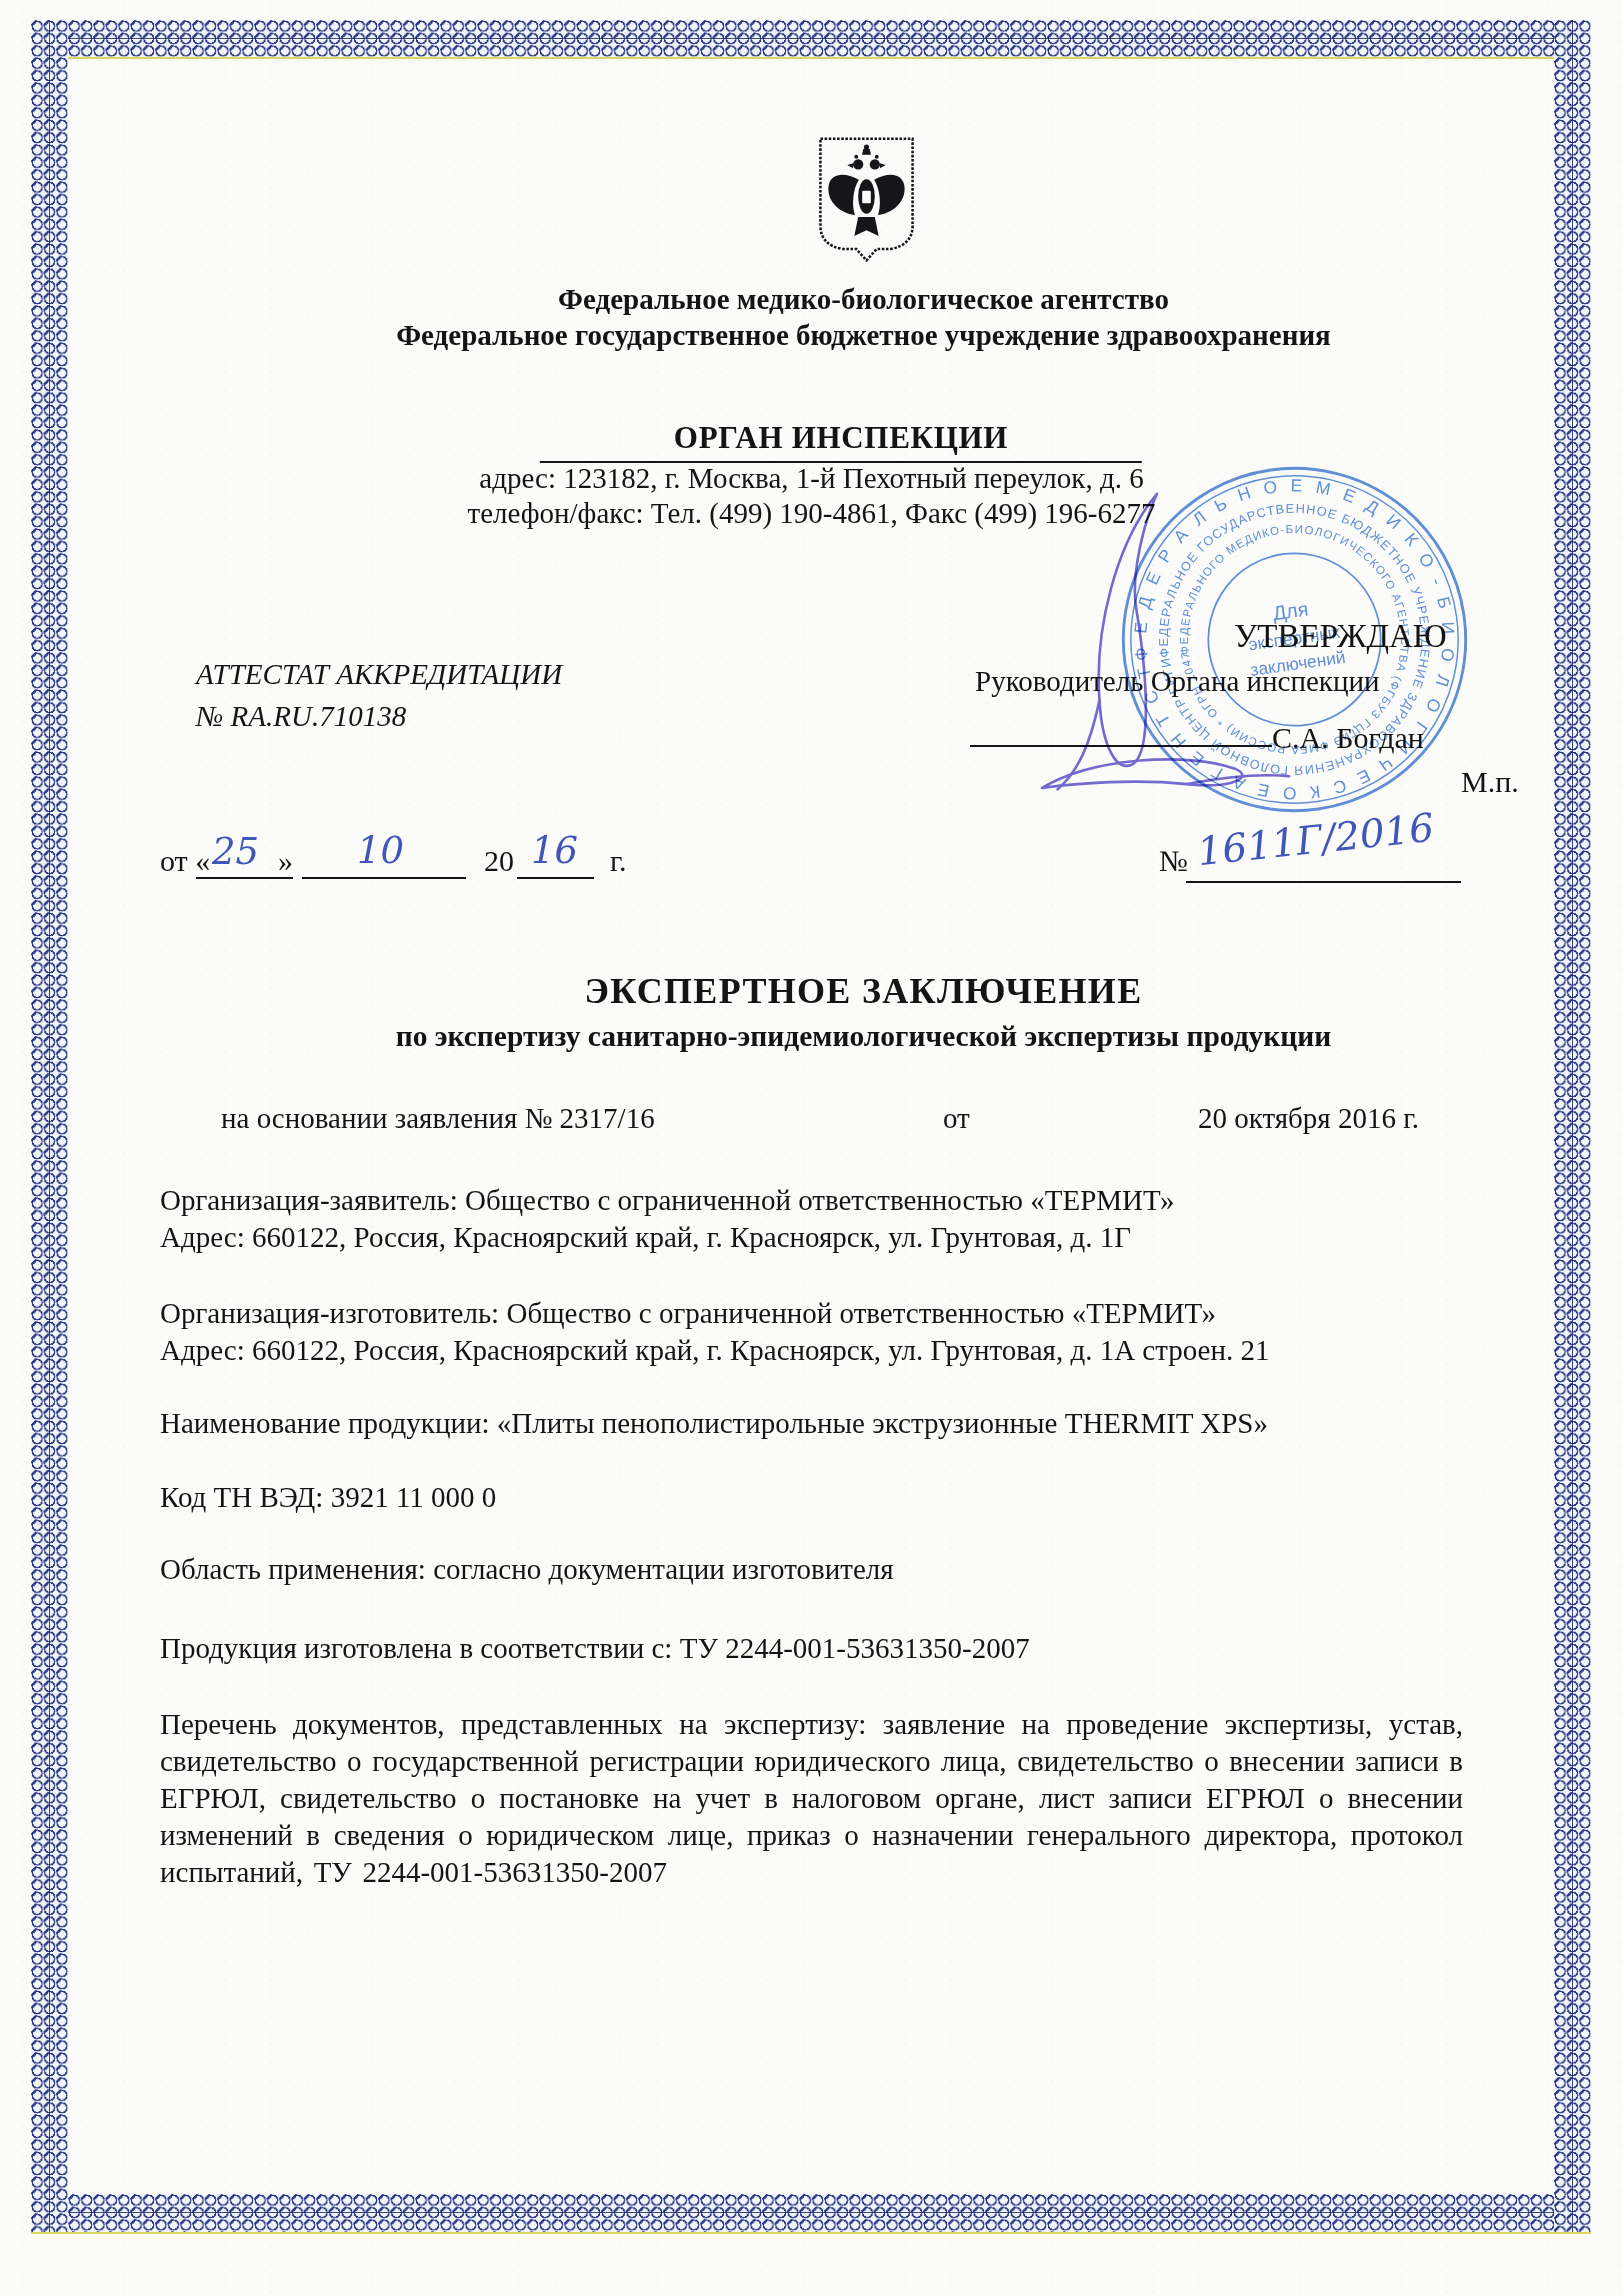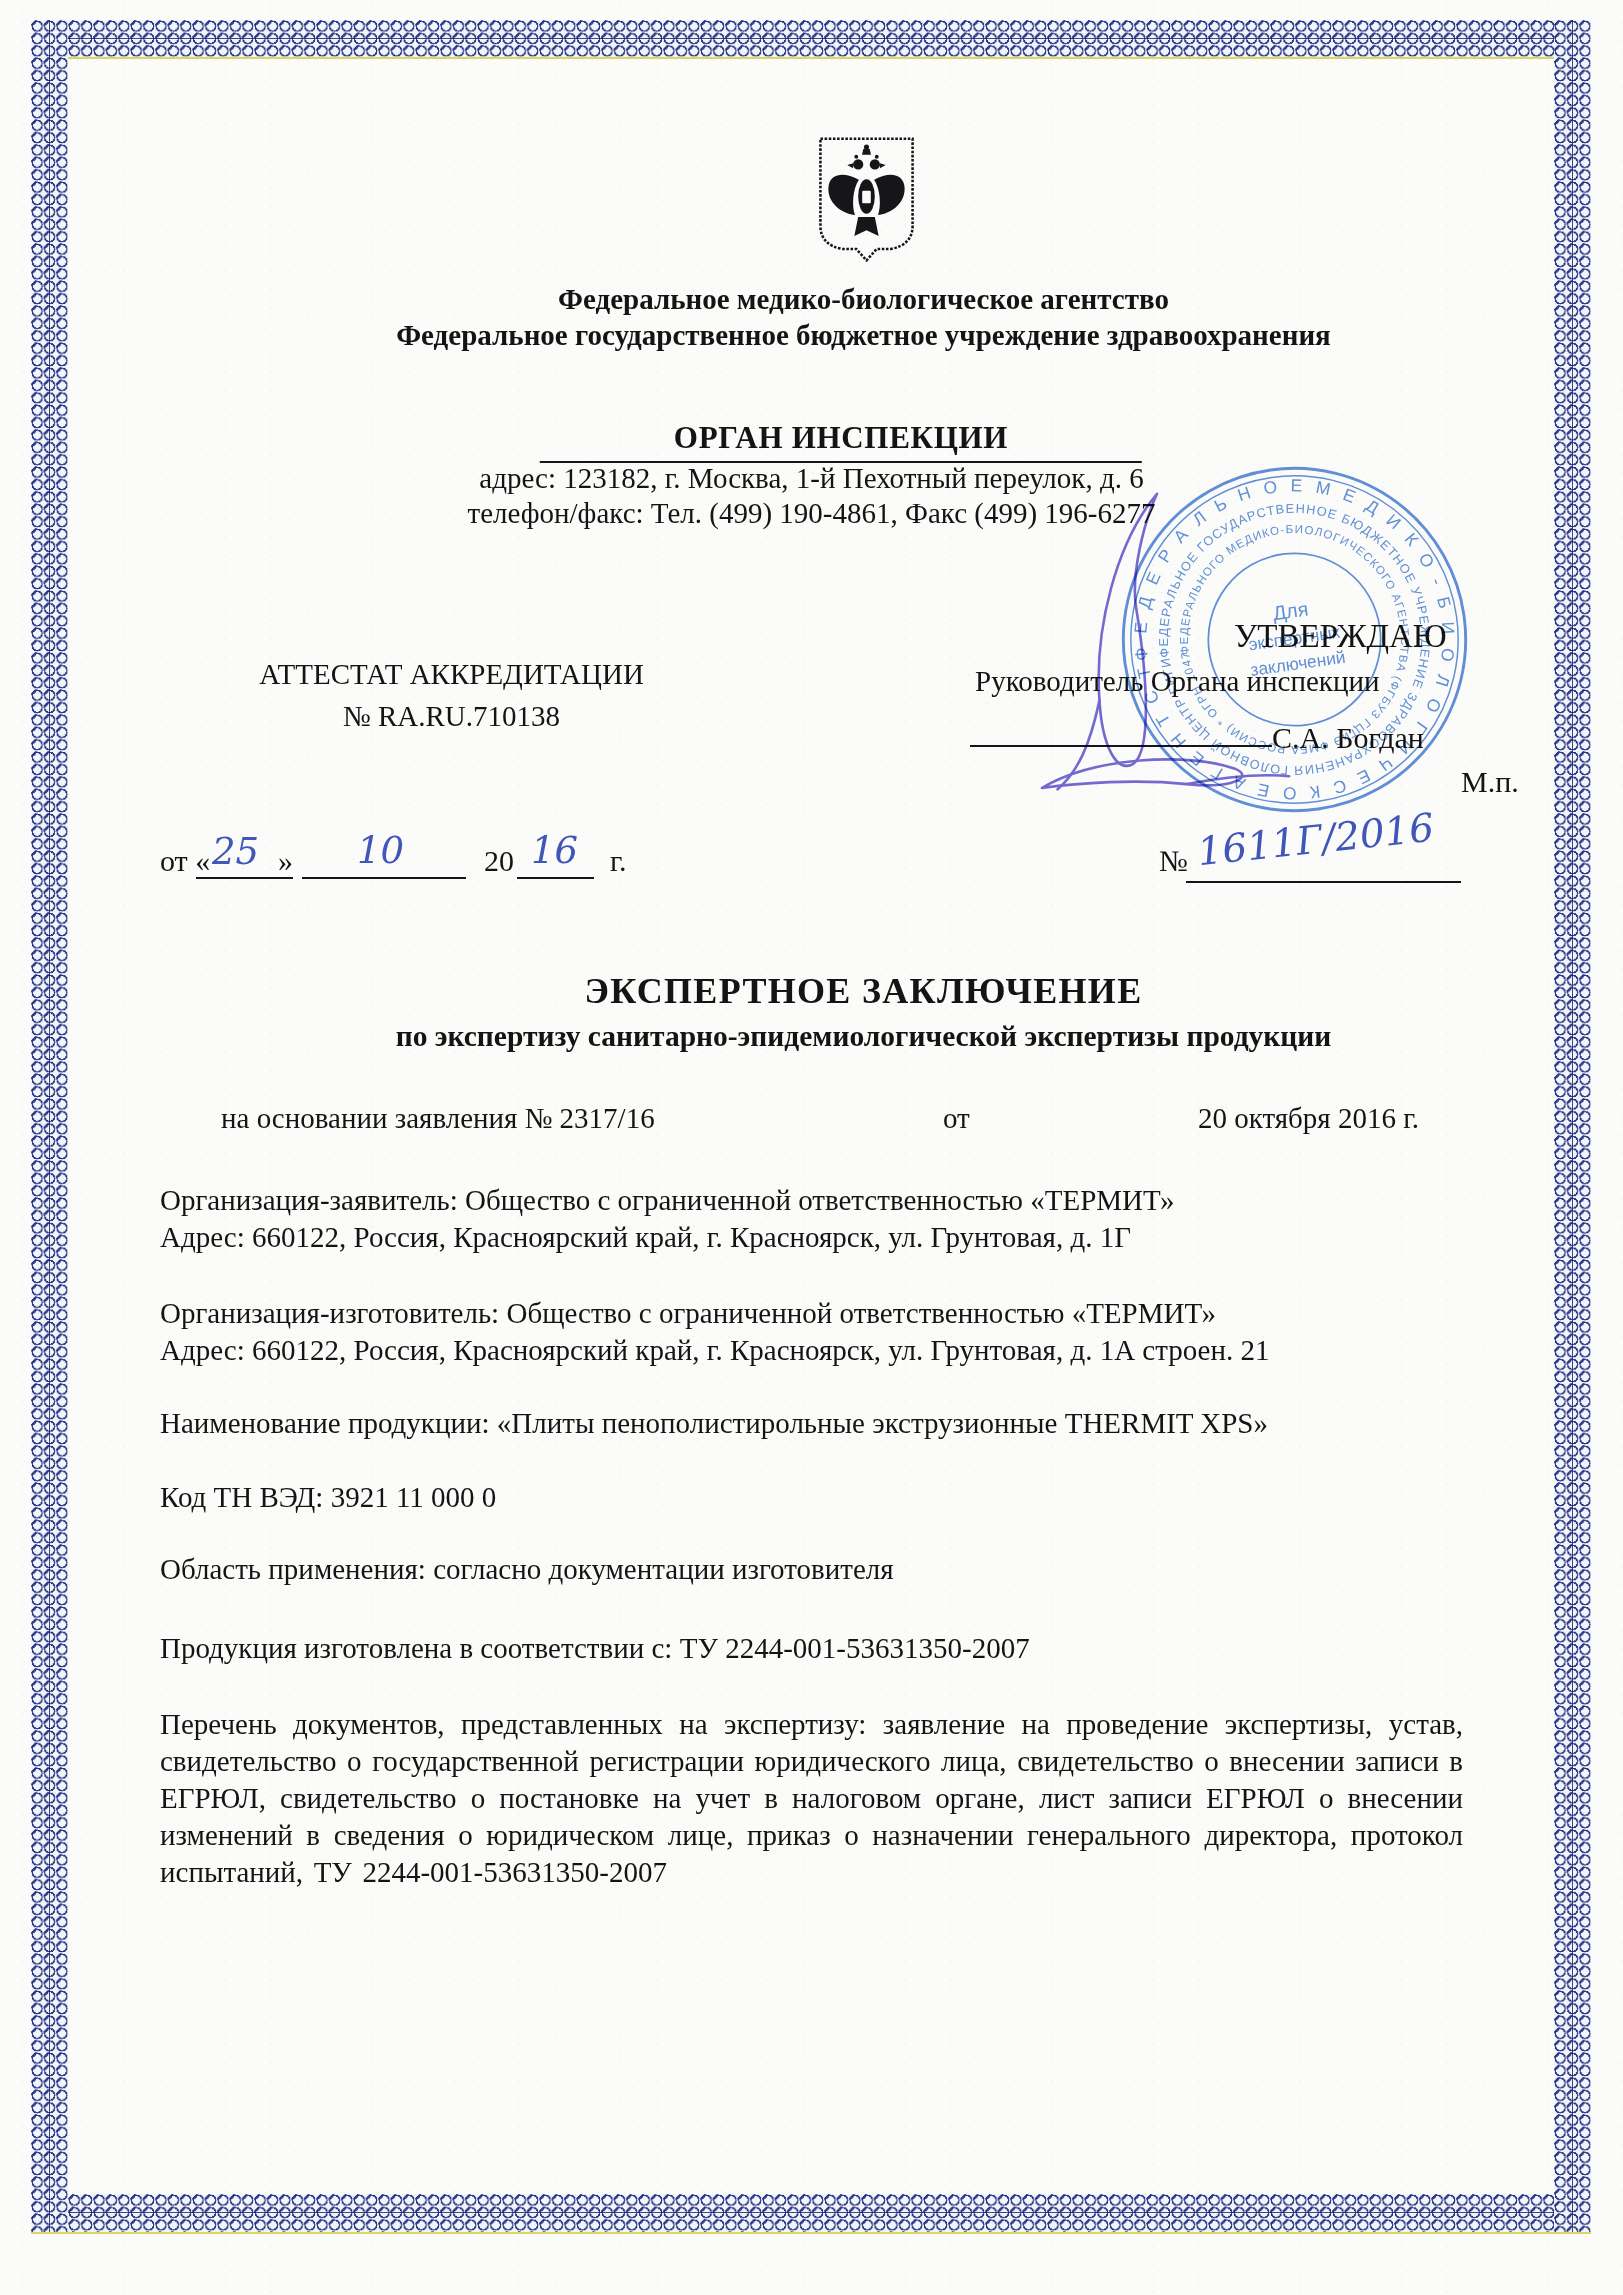--- a/index.html
+++ b/index.html
@@ -42,21 +42,21 @@
 
   .abs{position:absolute;}
   .centered{left:50%;transform:translateX(-50%);white-space:nowrap;}
 
   .org-lines{top:281px;margin-left:52px;text-align:center;font-weight:bold;font-size:29px;line-height:36px;}
   .dept{top:420px;margin-left:29.5px;font-weight:bold;font-size:31px;letter-spacing:0.7px;}
   .dept .u{display:inline-block;padding:0 134px 5px 134px;border-bottom:2.6px solid #15151a;}
   .addr{top:462px;font-size:29px;}
   .phone{top:497px;font-size:29px;}
 
-  .accred{left:196px;top:653px;width:511px;text-align:center;font-size:29px;line-height:42px;}
+  .accred{left:196px;top:653px;width:511px;font-size:29px;line-height:42px;font-style:italic;}
 
   .approve-label{left:1234px;top:618px;font-size:33px;}
   .approve-pos{left:975px;top:665px;font-size:29px;white-space:nowrap;}
   .sig-line{left:970px;top:711px;width:302px;height:34px;border-bottom:2px solid #15151a;}
   .approve-name{left:1272px;top:721px;font-size:30px;white-space:nowrap;}
   .seal-mark{left:1461px;top:765px;font-size:30px;}
 
   .stamp-svg{left:1121px;top:466px;width:347px;height:347px;transform:rotate(-8deg);
     mix-blend-mode:multiply;opacity:.88;pointer-events:none;}
   .sign-svg{left:1018px;top:482px;width:295px;height:340px;mix-blend-mode:multiply;pointer-events:none;}

